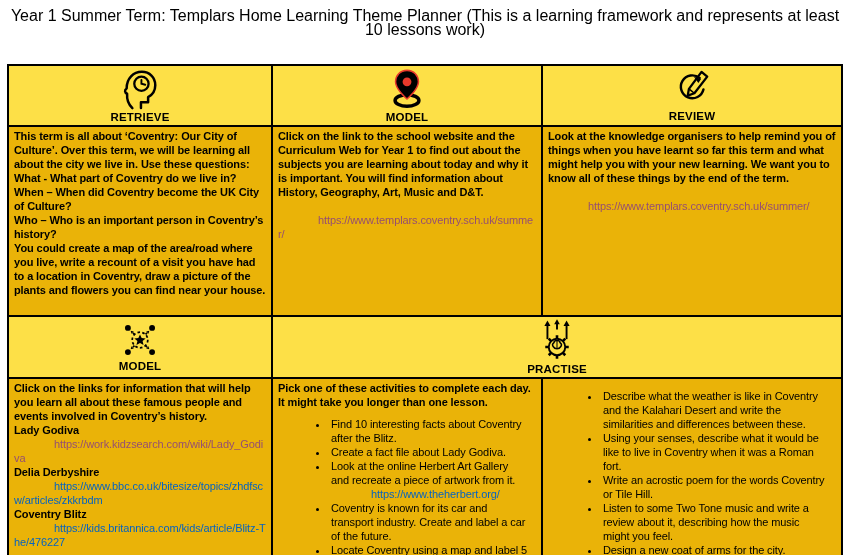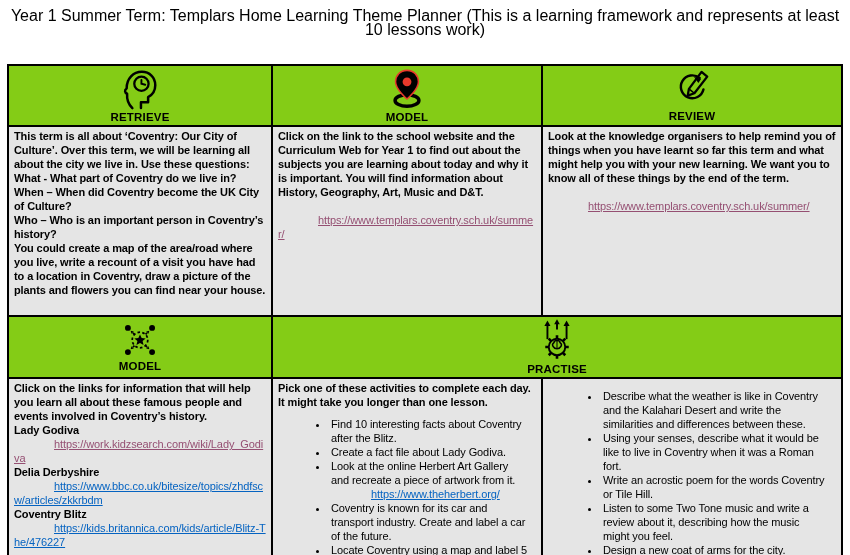--- a/index.html
+++ b/index.html
@@ -10,36 +10,36 @@
   }
   .page-title{
     padding-top:9px;text-align:center;font-size:16px;line-height:14px;
   }
   table.planner{
     border-collapse:collapse;table-layout:fixed;width:834px;margin:27px auto 0;
   }
   td{border:2px solid #000;vertical-align:top;overflow:hidden;}
   
   tr.hrow td{
-    background:#84cc16;text-align:center;vertical-align:middle;padding:1px 0 2px;
+    background:#fde047;text-align:center;vertical-align:middle;padding:1px 0 2px;
   }
   tr.hrow1 td{height:56px;}
   tr.hrow2 td{height:46px;}
   .hicon{line-height:0;}
   .hlabel{font-weight:700;font-size:11.5px;letter-spacing:0.2px;margin-top:1px;}
   
   tr.crow td{
-    background:#e5e5e5;padding:2px 5px 0 5px;font-size:11px;line-height:14px;
+    background:#eab308;padding:2px 5px 0 5px;font-size:11px;line-height:14px;
     font-weight:700;letter-spacing:-0.1px;
   }
   tr.crow1 td{height:186px;}
   tr.crow2 td{height:190px;}
   .prelines{white-space:pre-line;}
   .link{
-    color:#0563C1;text-decoration:underline;font-weight:400;
+    color:#0563C1;font-weight:400;
     word-break:break-all;cursor:pointer;display:inline;padding-left:40px;
   }
   .link.visited{color:#954F72;}
   .linkline{margin-top:14px;}
   .bullets{margin:8px;padding-left:43px;font-weight:400;}
   .bullets li{padding-left:2px;}
   .intro-bold{font-weight:700;}
 </style>
 </head>
 <body>

